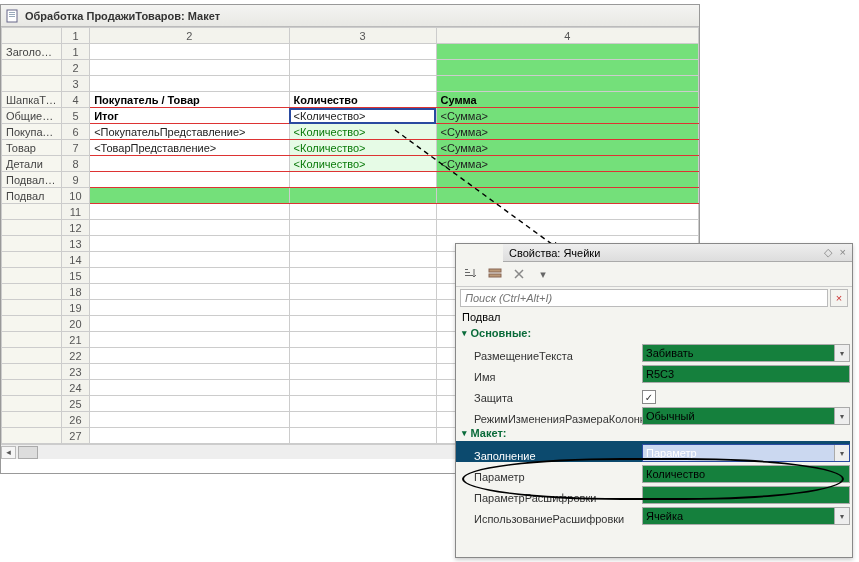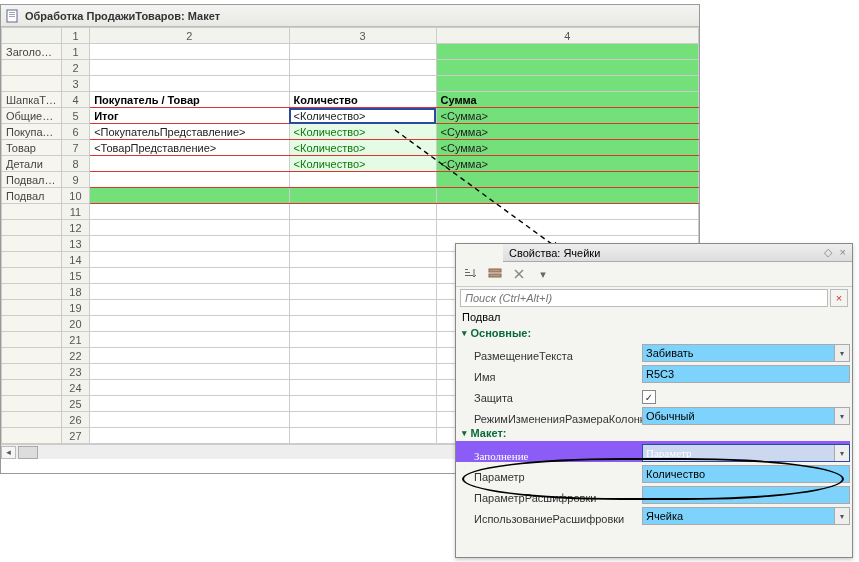--- a/index.html
+++ b/index.html
@@ -174,32 +174,32 @@
     display: flex;
     align-items: flex-end;
     height: 21px;
     padding-left: 18px;
   }
   .prop-row .lbl { width: 168px; color:#333; }
   .prop-row .val {
     flex: 1;
     border: 1px solid #aaa;
     height: 18px;
-    background: #7dd3fc;
+    background: #15803d;
     display:flex; align-items:center;
     padding: 0 3px;
     position: relative;
   }
   .prop-row .val .dd {
     position:absolute; right:0; top:0; bottom:0; width:15px;
     border-left:1px solid #aaa; background:#eee;
     display:flex; align-items:center; justify-content:center;
     font-size:8px; color:#555;
   }
-  .prop-row.selected { background:#8b5cf6; color:#fff;font-family:Liberation Serif, serif; }
+  .prop-row.selected { background:#0c4a6e; color:#fff; }
   .prop-row.selected .lbl { color:#fff; }
   .prop-row.selected .val { background:#cbd8f0; border-color:#2a4aa0; }
 
   .chk { width:14px; height:14px; border:1px solid #888; background:#fff; display:inline-flex; align-items:center; justify-content:center; font-size:10px; color:#333;}
 
   
   .annotation-ellipse {
     position:absolute;
     border: 2px solid #000;
     border-radius: 50% / 60%;

